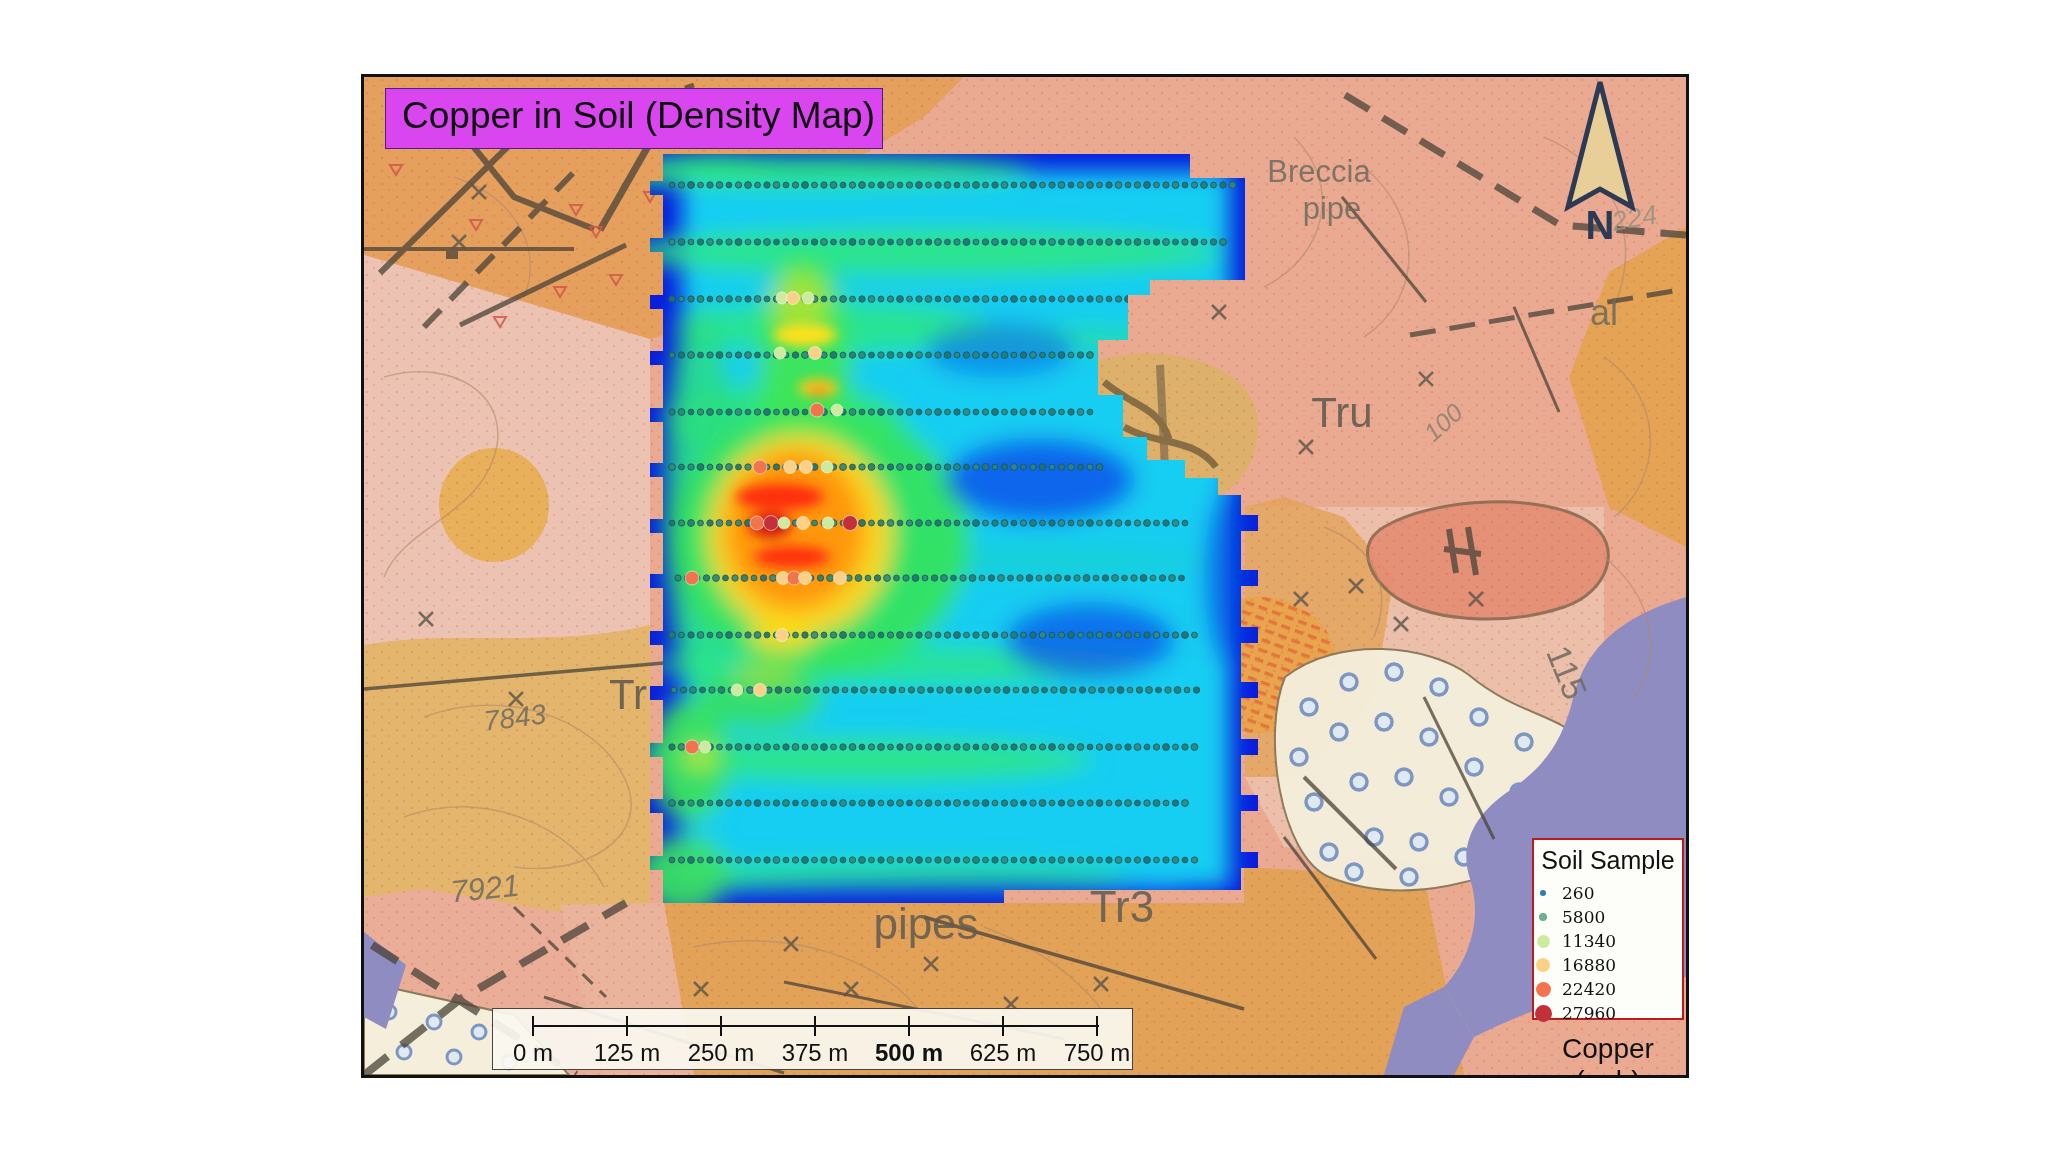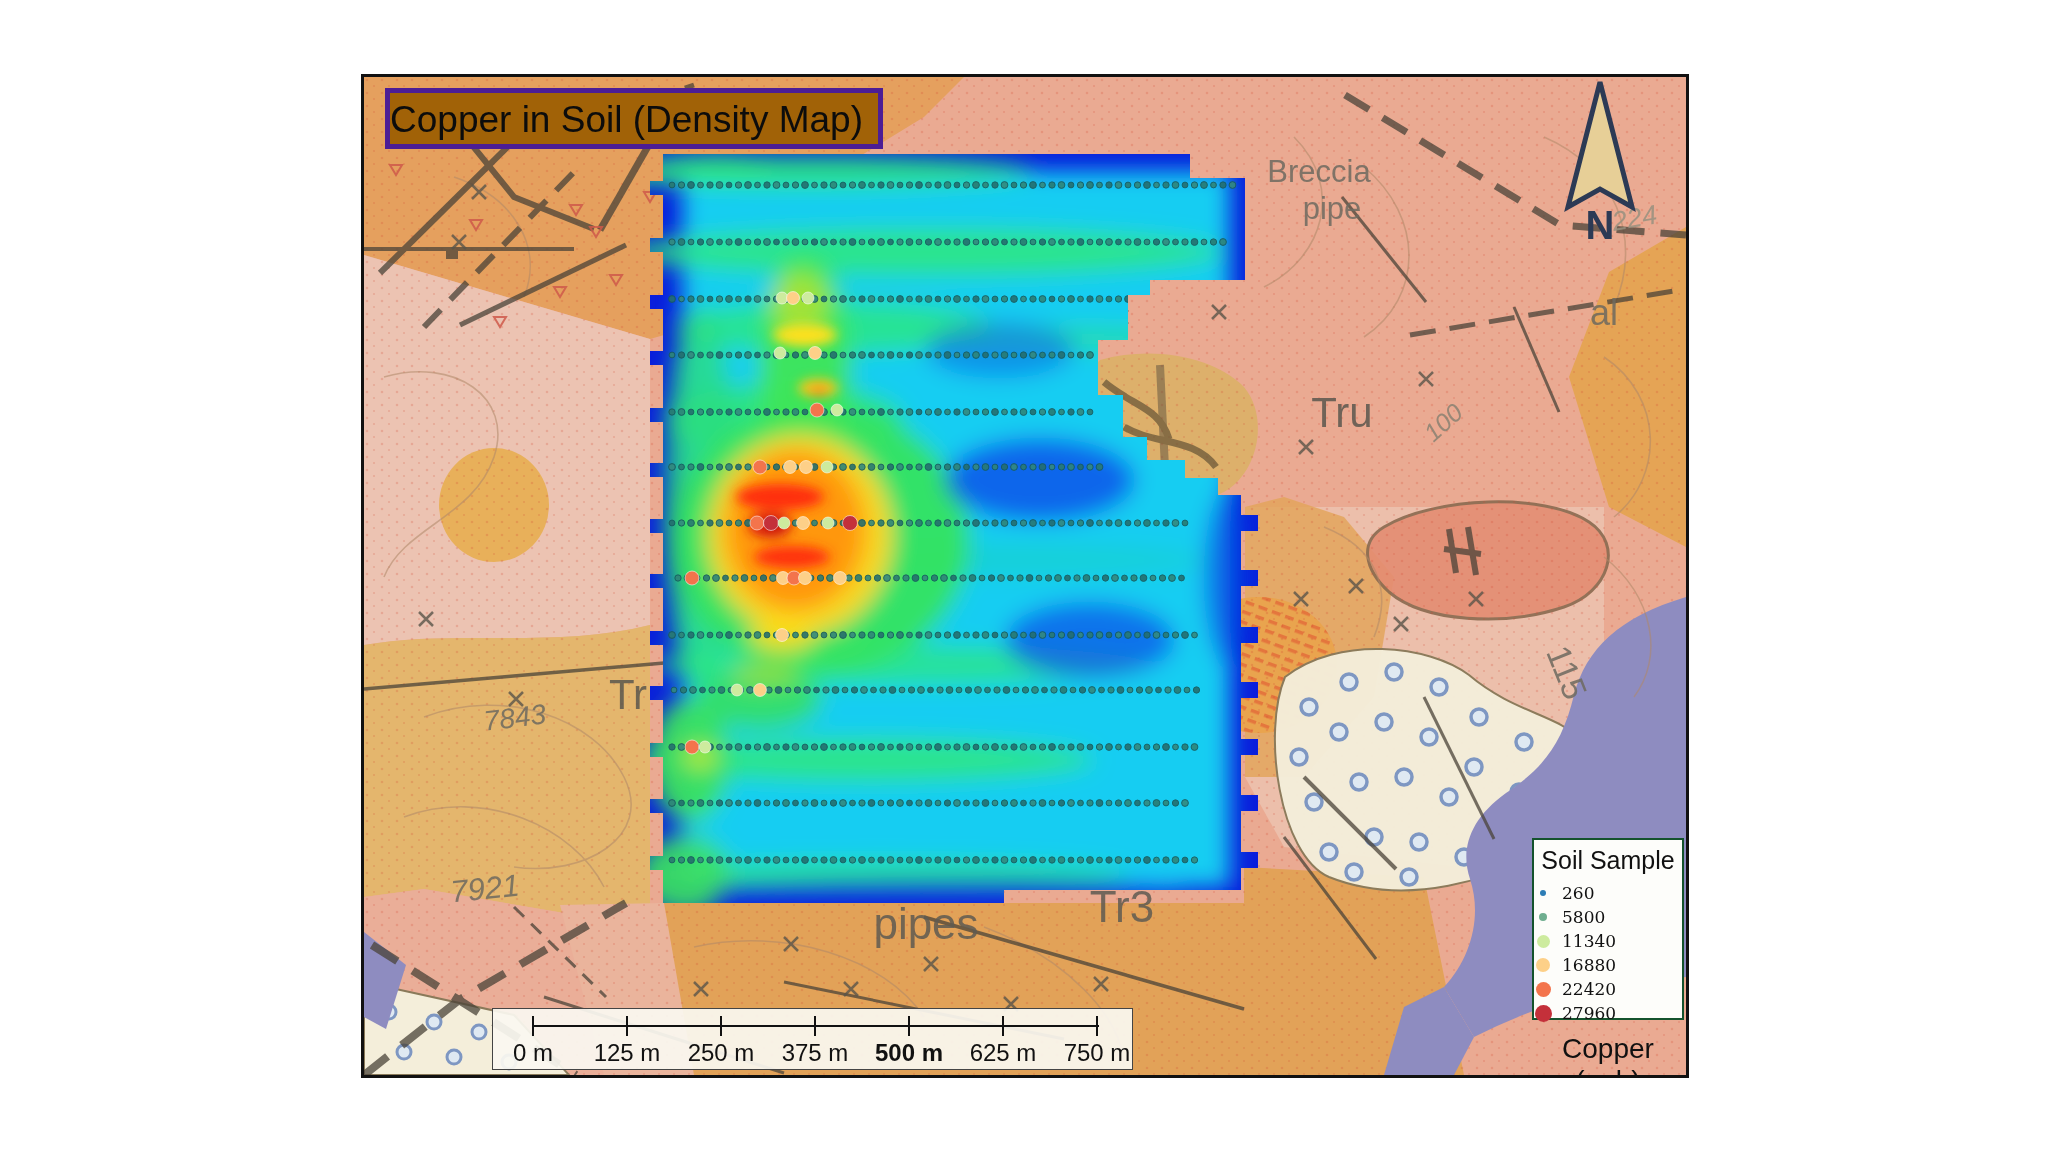--- a/index.html
+++ b/index.html
@@ -2,30 +2,30 @@
 <html><head>
 <meta charset="utf-8">
 <style>
   html,body{margin:0;padding:0;background:#ffffff;}
   .page{position:relative;width:2048px;height:1152px;background:#ffffff;overflow:hidden;
         font-family:"Liberation Sans",sans-serif;}
   .map-frame{position:absolute;left:361px;top:74px;width:1322px;height:998px;
              border:3px solid #111;background:#eaaa92;overflow:hidden;}
   .map-frame svg{position:absolute;left:0;top:0;display:block;}
   .title-box{position:absolute;left:21px;top:11px;width:498px;height:61px;
-             background:#a16207;border:5px solid #4c1d95;box-sizing:border-box;
-             font-size:37px;color:#0c0c0c;line-height:54px;
+             background:#d946ef;border:1px solid #4c1d95;box-sizing:border-box;
+             font-size:37px;color:#0c0c0c;line-height:54px;padding-left:16px;
              letter-spacing:0px;white-space:nowrap;}
   .scalebar{position:absolute;left:128px;top:931px;width:641px;height:62px;
             background:rgba(250,247,240,0.93);border:1px solid #444;box-sizing:border-box;}
   .sb-line{position:absolute;left:40px;top:16px;width:566px;height:2px;background:#111;}
   .sb-tick{position:absolute;top:7px;width:2px;height:20px;background:#111;}
   .sb-label{position:absolute;top:30px;transform:translateX(-50%);font-size:24px;color:#111;white-space:nowrap;}
   .legend{position:absolute;right:2px;top:761px;width:152px;height:182px;
-          background:#fdfdfa;border:2px solid #14532d;box-sizing:border-box;padding:4px 0 0 0;}
+          background:#fdfdfa;border:2px solid #b91c1c;box-sizing:border-box;padding:4px 0 0 0;}
   .lg-title{font-size:25px;color:#111;text-align:center;margin:2px 0 6px 0;}
   .lg-row{height:24px;display:flex;align-items:center;}
   .lg-dot{display:inline-block;border-radius:50%;margin-right:10px;flex:0 0 auto;}
   .lg-val{font-family:"DejaVu Serif",serif;font-size:17px;color:#111;}
   .lg-footer{font-size:28px;color:#111;text-align:center;margin-top:8px;}
 </style>
 </head>
 <body>
 
 <div class="page">

